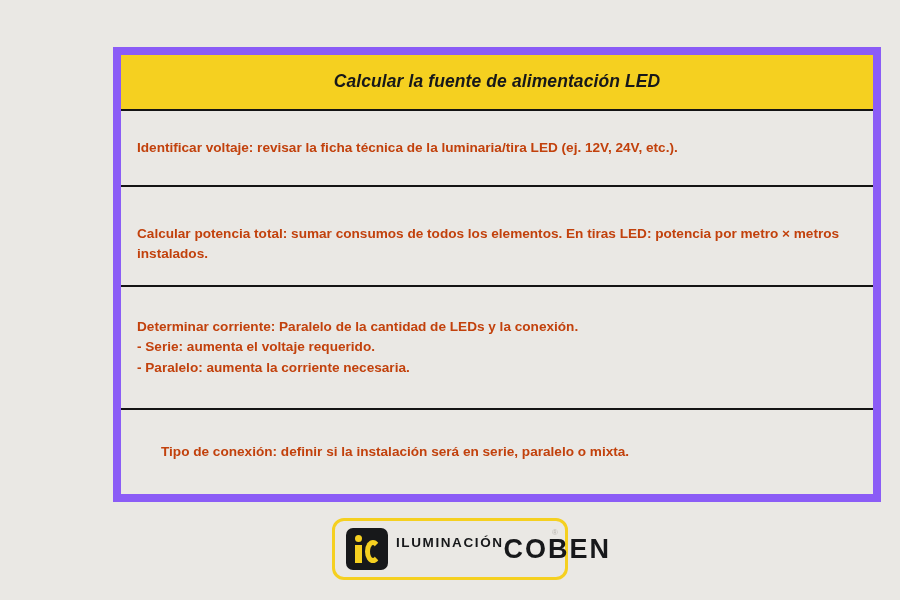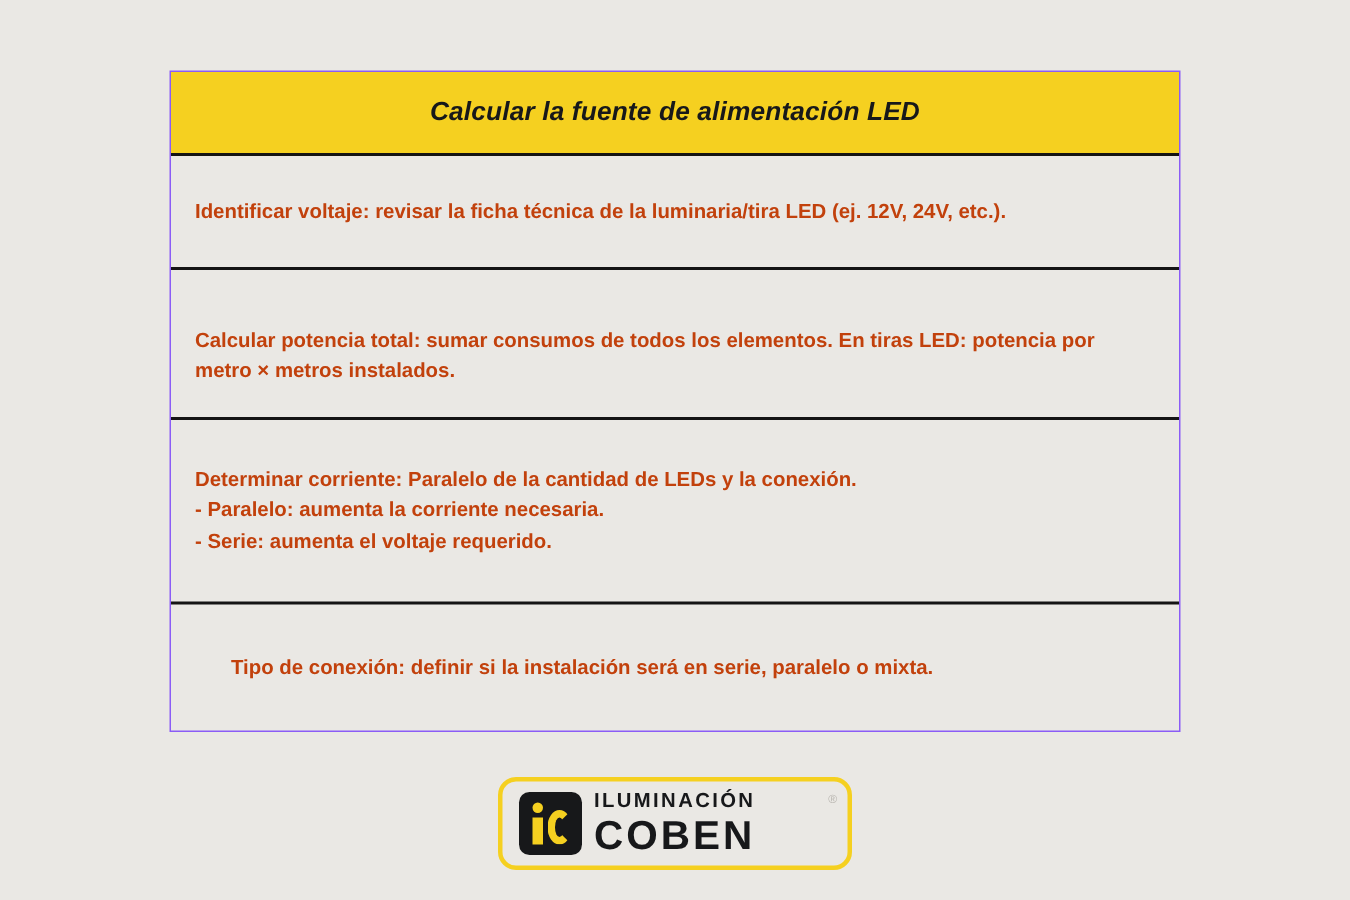--- a/index.html
+++ b/index.html
@@ -16,22 +16,22 @@
   .page {
     position: relative;
     width: 900px;
     height: 600px;
     box-sizing: border-box;
   }
   .card {
     position: absolute;
     left: 113px;
     top: 47px;
-    width: 674px;
-    border: 1px solid #8b5cf6;
+    width: 768px;
+    border: 8px solid #8b5cf6;
     box-sizing: border-box;
     background: #eae8e4;
   }
   .card-header {
     background: #f5d020;
     border-bottom: 2px solid #141414;
     text-align: center;
     padding: 16px 10px 17px;
     box-sizing: border-box;
   }
@@ -123,21 +123,21 @@
     top: 12px;
     width: 16px;
     height: 23px;
     border: 5px solid #f5d020;
     border-radius: 50%;
     border-right-color: transparent;
     box-sizing: border-box;
   }
   .logo-text {
     display: flex;
-    flex-direction: column;
+    flex-direction: row;
     justify-content: flex-end;
     line-height: 1;
   }
   .logo-top {
     font-size: 13.5px;
     font-weight: bold;
     color: #17181a;
     letter-spacing: 1.6px;
     margin-bottom: 3px;
   }
@@ -170,22 +170,22 @@
       <div class="row-body">Identificar voltaje: revisar la ficha técnica de la luminaria/tira LED (ej. 12V, 24V, etc.).</div>
     </div>
 
     <div class="row row-2">
       <div class="row-body">Calcular potencia total: sumar consumos de todos los elementos. En tiras LED: potencia por metro × metros instalados.</div>
     </div>
 
     <div class="row row-3">
       <div class="row-body">
         <div>Determinar corriente: Paralelo de la cantidad de LEDs y la conexión.</div>
+        <div>- Serie: aumenta el voltaje requerido.</div>
         <div>- Paralelo: aumenta la corriente necesaria.</div>
-        <div>- Serie: aumenta el voltaje requerido.</div>
       </div>
     </div>
 
     <div class="row row-4">
       <div class="row-body">Tipo de conexión: definir si la instalación será en serie, paralelo o mixta.</div>
     </div>
 
   </div>
 
   <div class="logo-wrap">

